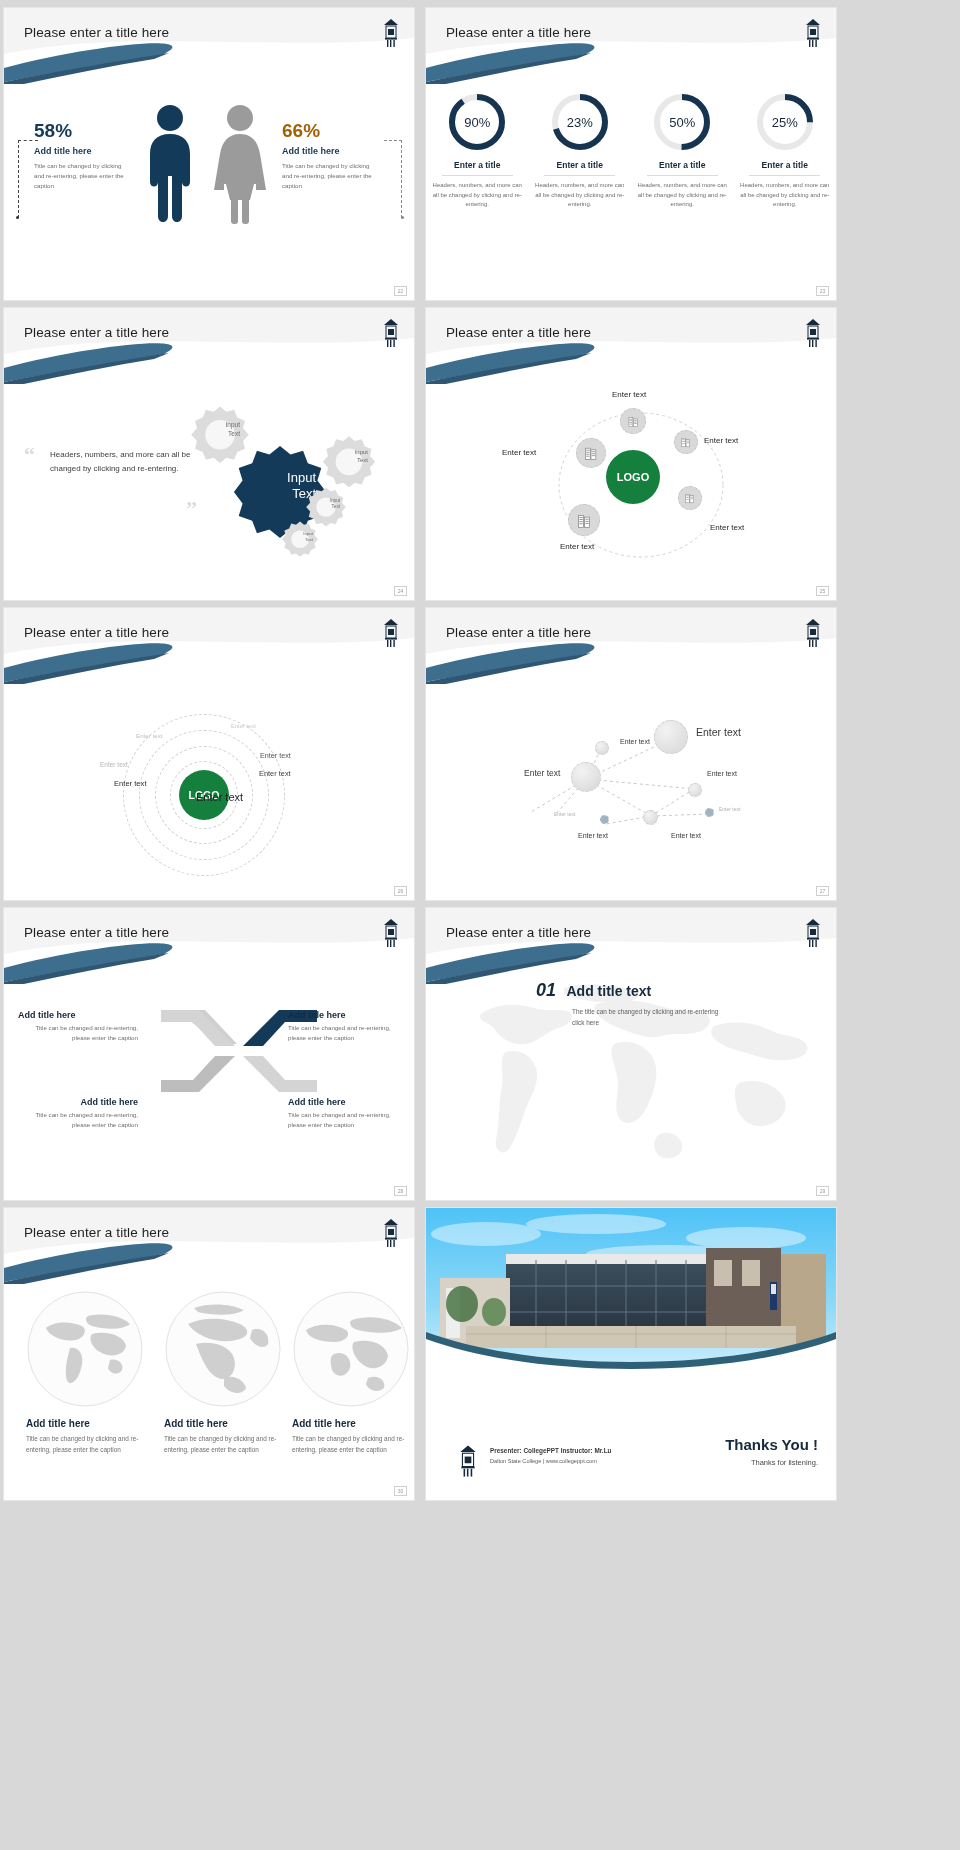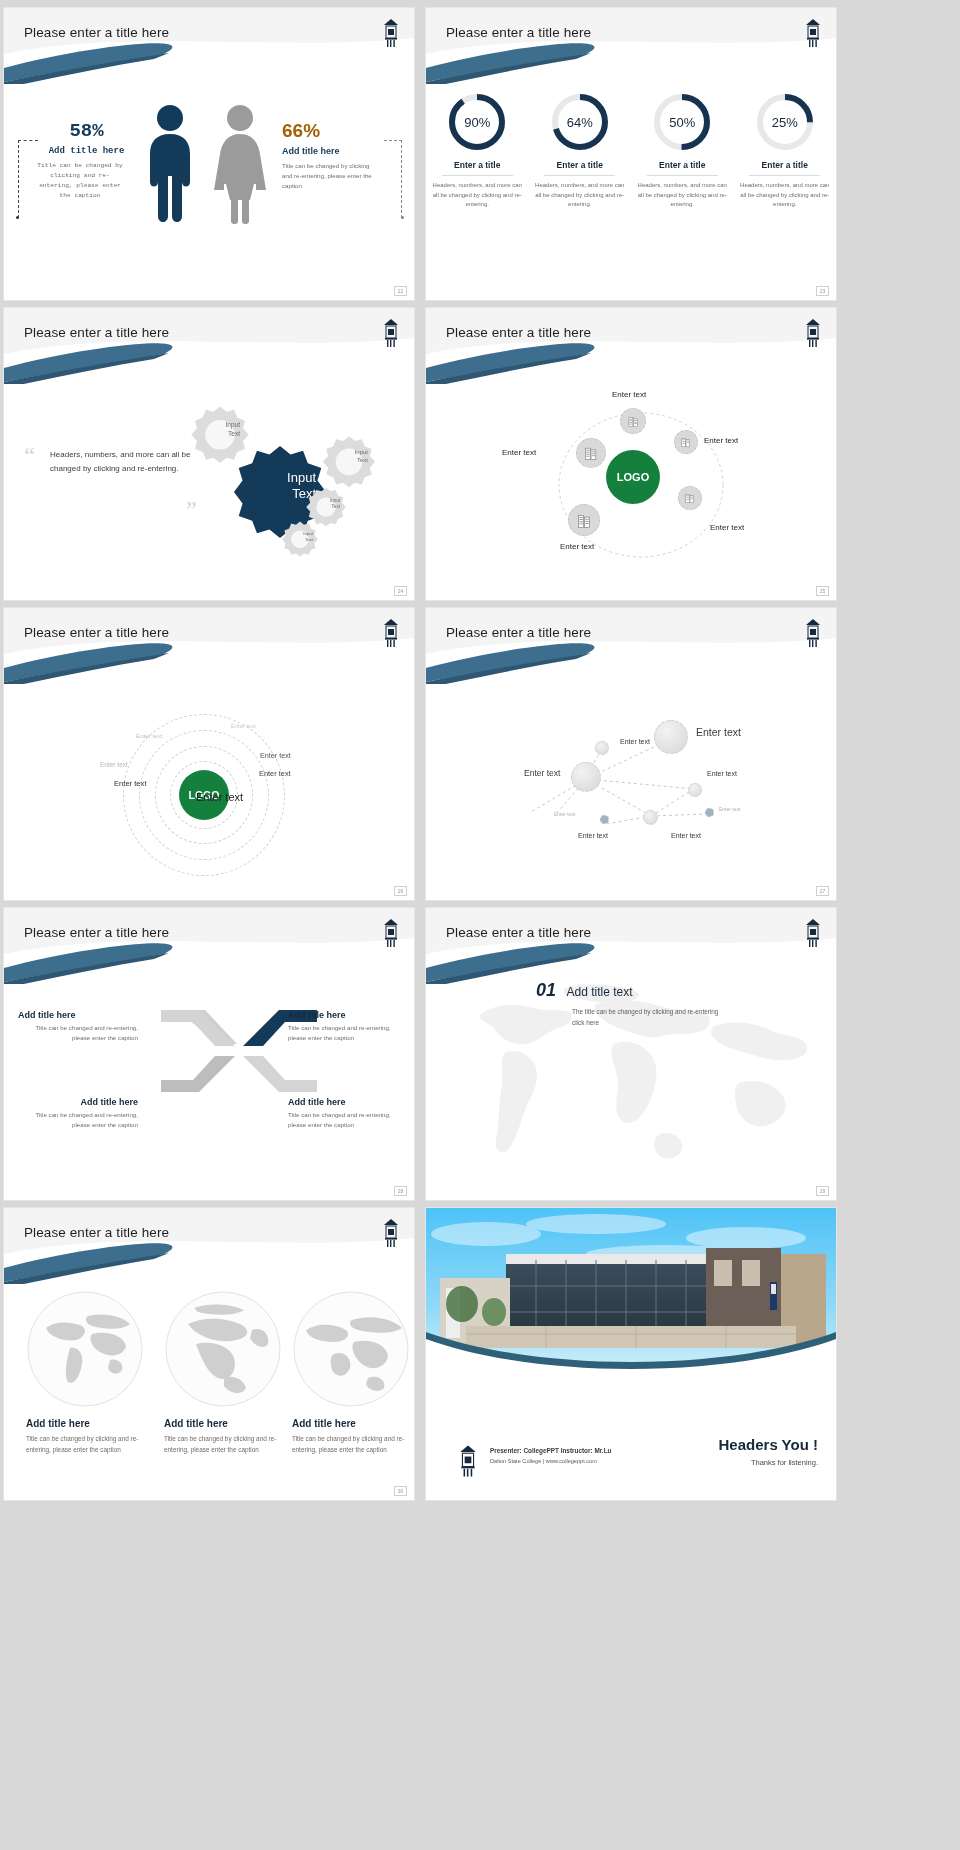--- a/index.html
+++ b/index.html
@@ -44,21 +44,21 @@
 
   
   .h-blue { color:#143a5a; font-weight:bold; }
   .body-sm { color:#6e6e6e; font-size:6.2px; line-height:10px; }
 
   
   .s22 .pct { font-size:19px; font-weight:bold; }
   .s22 .pct.m { color:#143a5a; }
   .s22 .pct.f { color:#a16207; }
   .s22 .ttl { font-size:9px; margin-top:4px; }
-  .s22 .lbl-l { position:absolute; left:30px; top:112px; width:105px; text-align:center;font-family:Liberation Mono, monospace;}
+  .s22 .lbl-l { position:absolute; left:30px; top:112px; width:105px; text-align:left;}
   .s22 .lbl-r { position:absolute; left:278px; top:112px; width:108px; text-align:left;}
   .s22 .dashbox-l { position:absolute; left:14px; top:132px; width:20px; height:78px;
      border-left:1px dashed #444; border-top:1px dashed #444;}
   .s22 .dashbox-r { position:absolute; right:12px; top:132px; width:18px; height:78px;
      border-right:1px dashed #888; border-top:1px dashed #888;}
   .s22 .dot { position:absolute; width:3px;height:3px;border-radius:50%;background:#333;}
 
   
   .donuts { position:absolute; top:84px; left:0; width:100%; display:flex; }
   .donut-col { flex:1; text-align:center; padding:0 6px; }
@@ -95,21 +95,21 @@
   .n-lbl { position:absolute; color:#3a3a3a; }
 
   
   .x-col-l { position:absolute; width:120px; text-align:right; }
   .x-col-r { position:absolute; width:120px; text-align:left; }
   .x-ttl { font-size:9px; font-weight:bold; color:#16293d; margin-bottom:3px;}
   .x-bd  { font-size:6.2px; line-height:10px; color:#6e6e6e;}
 
   
   .num01 { font-size:18px; font-weight:bold; font-style:italic; color:#16293d; }
-  .m-ttl { font-size:12px; font-weight:normal; color:#16293d; }
+  .m-ttl { font-size:14px; font-weight:bold; color:#16293d; }
   .m-bd  { font-size:6.4px; line-height:11px; color:#5e5e5e; }
 
   
   .g-col { position:absolute; width:124px; }
   .g-ttl { font-size:10px; font-weight:bold; color:#16293d; margin-top:6px;}
   .g-bd  { font-size:6.4px; line-height:11px; color:#6e6e6e; margin-top:4px;}
 
   
   .photo { position:absolute; left:0; top:0; width:100%; height:163px; overflow:hidden;}
   .thanks-big { position:absolute; right:18px; top:228px; font-size:15px;
@@ -208,21 +208,21 @@
         <div class="donut-title">Enter a title</div>
         <div class="donut-rule"></div>
         <div class="donut-body">Headers, numbers, and more can all be changed by clicking and re-entering.</div>
       </div>
       <div class="donut-col">
         <div class="donut-wrap">
           <svg viewBox="0 0 60 60">
             <circle cx="30" cy="30" r="25" fill="none" stroke="#e8e8e8" stroke-width="6"></circle>
             <circle cx="30" cy="30" r="25" fill="none" stroke="#16344f" stroke-width="6" stroke-dasharray="110 157.1" transform="rotate(-90 30 30)"></circle>
           </svg>
-          <div class="donut-val">64%</div>
+          <div class="donut-val">23%</div>
         </div>
         <div class="donut-title">Enter a title</div>
         <div class="donut-rule"></div>
         <div class="donut-body">Headers, numbers, and more can all be changed by clicking and re-entering.</div>
       </div>
       <div class="donut-col">
         <div class="donut-wrap">
           <svg viewBox="0 0 60 60">
             <circle cx="30" cy="30" r="25" fill="none" stroke="#e8e8e8" stroke-width="6"></circle>
             <circle cx="30" cy="30" r="25" fill="none" stroke="#16344f" stroke-width="6" stroke-dasharray="78.5 157.1" transform="rotate(-90 30 30)"></circle>
@@ -762,17 +762,17 @@
       <rect x="4" y="8" width="10" height="12" fill="none" stroke="#16293d" stroke-width="1"></rect>
       <rect x="6" y="11" width="6" height="6" fill="#16293d"></rect>
       <rect x="3" y="20" width="12" height="1.6" fill="#16293d"></rect>
       <rect x="5" y="22" width="1.4" height="7" fill="#16293d"></rect>
       <rect x="11.4" y="22" width="1.4" height="7" fill="#16293d"></rect>
       <rect x="8" y="22" width="1.4" height="7" fill="#16293d"></rect>
     </svg>
     <div class="pres">Presenter: CollegePPT   Instructor: Mr.Lu</div>
     <div class="pres2">Dalton State College  |  www.collegeppt.com</div>
 
-    <div class="thanks-big">Headers You !</div>
+    <div class="thanks-big">Thanks You !</div>
     <div class="thanks-sm">Thanks for listening.</div>
   </div>
 
 </div>
 
 </body></html>

